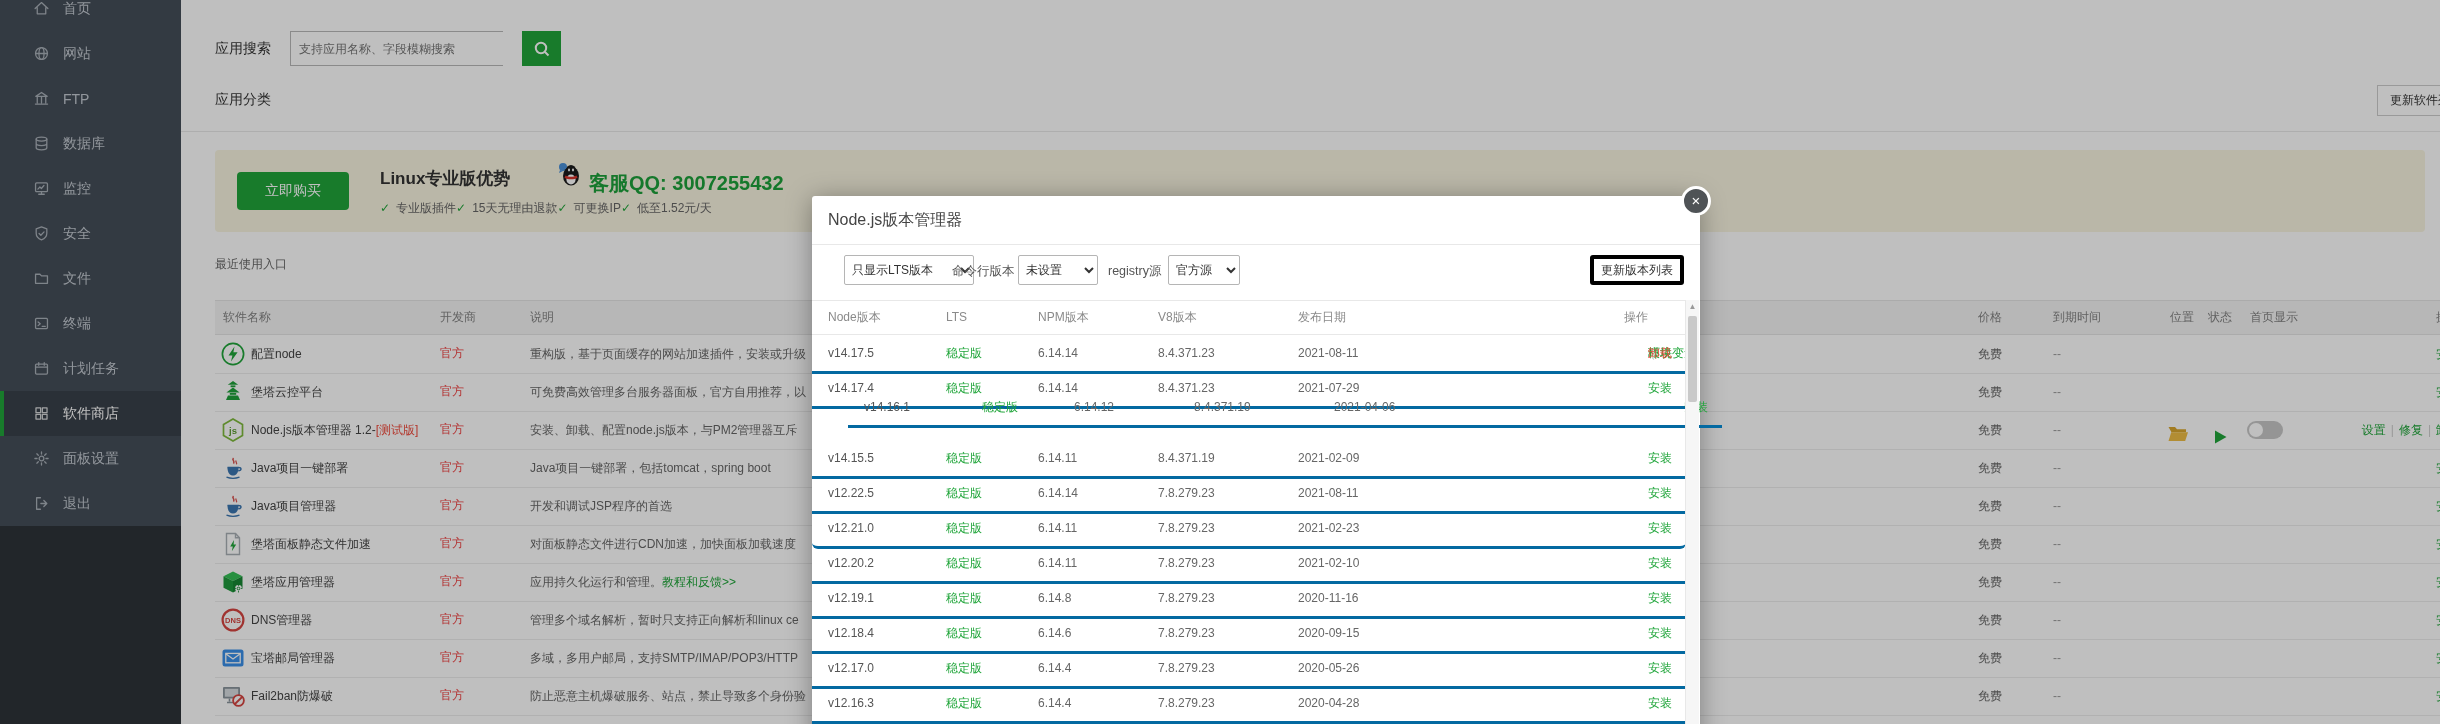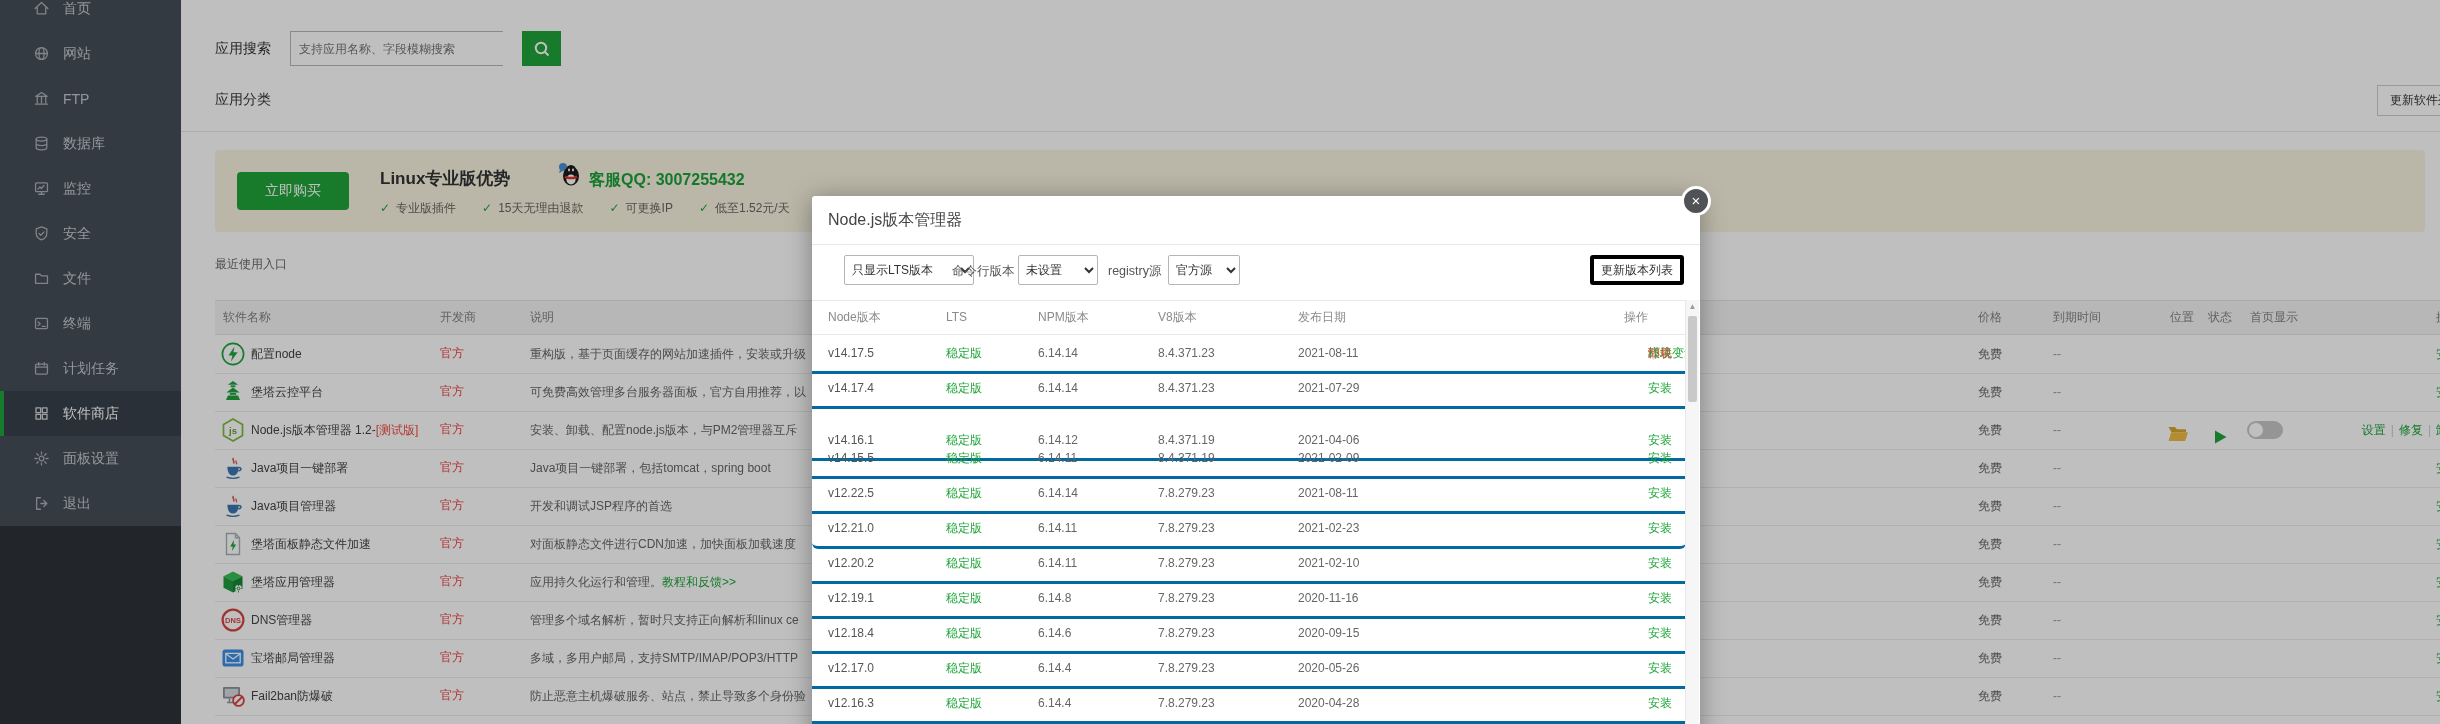--- a/index.html
+++ b/index.html
@@ -25,22 +25,22 @@
   .cat-btn.active{background:#20a53a;color:#fff;}
   .update-soft-btn{position:absolute;left:2196px;top:85px;width:120px;height:31px;background:#fff;border:1px solid #ccc;
       font-size:12px;color:#333;text-align:left;padding:0 0 0 12px;cursor:pointer;font-family:inherit;}
   .divider{position:absolute;left:0;top:131px;width:100%;height:1px;background:#e9e9e9;}
   
   .banner{position:absolute;left:34px;top:150px;width:2210px;height:82px;background:#f9f4e0;border-radius:4px;}
   .buy-btn{position:absolute;left:22px;top:22px;width:112px;height:38px;background:#20a53a;color:#fff;border:none;
       border-radius:4px;font-size:14px;cursor:pointer;font-family:inherit;}
   .b-title{position:absolute;left:165px;top:17px;font-size:17px;font-weight:bold;color:#333;}
   .qq-icon{position:absolute;left:342px;top:12px;}
-  .qq-text{position:absolute;left:374px;top:20px;font-size:16px;font-weight:bold;color:#1ca03a;}
-  .features{position:absolute;left:165px;top:50px;display:flex;gap:26px;color:#666;font-size:12px;}
+  .qq-text{position:absolute;left:374px;top:20px;font-size:20px;font-weight:bold;color:#1ca03a;}
+  .features{position:absolute;left:165px;top:50px;display:flex;color:#666;font-size:12px;}
   .feat .chk{color:#20a53a;font-weight:bold;margin-right:6px;}
   .recent-lbl{position:absolute;left:34px;top:256px;color:#666;font-size:12px;}
   
   .soft-table{position:absolute;left:34px;top:300px;width:2245px;}
   .th-row{position:relative;height:33px;line-height:33px;background:#f5f5f5;border-top:1px solid #e4e4e4;border-bottom:1px solid #e4e4e4;color:#828282;}
   .th-row span,.t-row .cell{position:absolute;white-space:nowrap;}
   .h-name{left:8px;} .h-vendor{left:225px;} .h-desc{left:315px;} .h-price{left:1763px;} .h-expire{left:1838px;}
   .h-loc{left:1955px;text-align:center;} .h-status{left:1993px;} .h-home{left:2035px;} .h-act{right:0;}
   .t-rows{position:relative;}
   .t-row{position:absolute;left:0;width:2245px;height:38px;line-height:38px;border-bottom:1px solid #ececec;color:#555;}
@@ -468,21 +468,21 @@
         <div class="m-row" style="top: 35px;">
           <span class="mc-ver">v14.17.4</span>
     <span class="mc-lts">稳定版</span>
     <span class="mc-npm">6.14.14</span>
     <span class="mc-v8">8.4.371.23</span>
     <span class="mc-date">2021-07-29</span>
     <span class="mc-act">
             <span class="m-act-link">安装</span>
           </span>
         </div>
-        <div class="m-row" style="top: 87px;">
+        <div class="m-row" style="top: 54px; margin-left: 36px;">
           <span class="mc-ver">v14.16.1</span>
     <span class="mc-lts">稳定版</span>
     <span class="mc-npm">6.14.12</span>
     <span class="mc-v8">8.4.371.19</span>
     <span class="mc-date">2021-04-06</span>
     <span class="mc-act">
             <span class="m-act-link">安装</span>
           </span>
         </div>
         <div class="m-row" style="top: 105px;">

